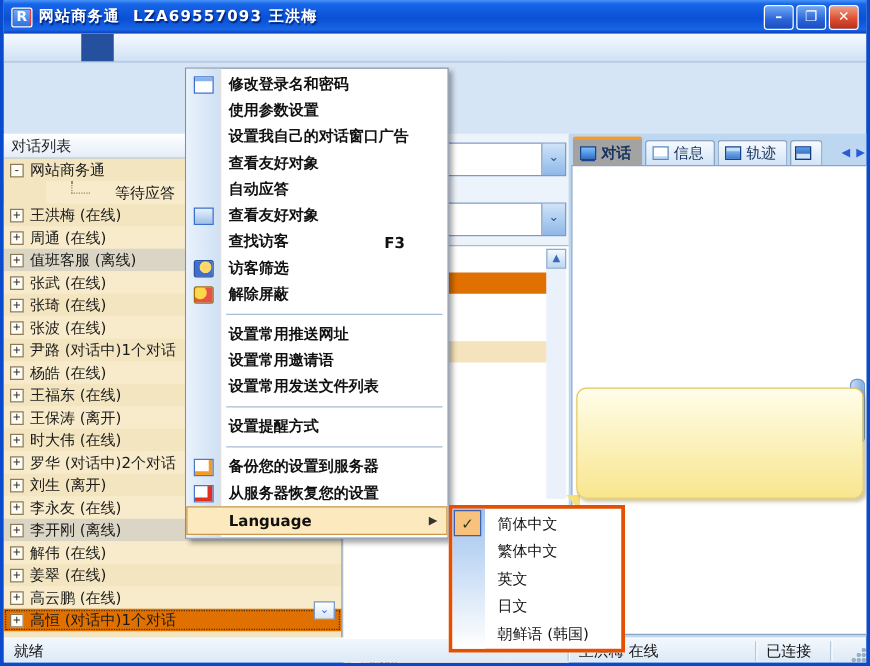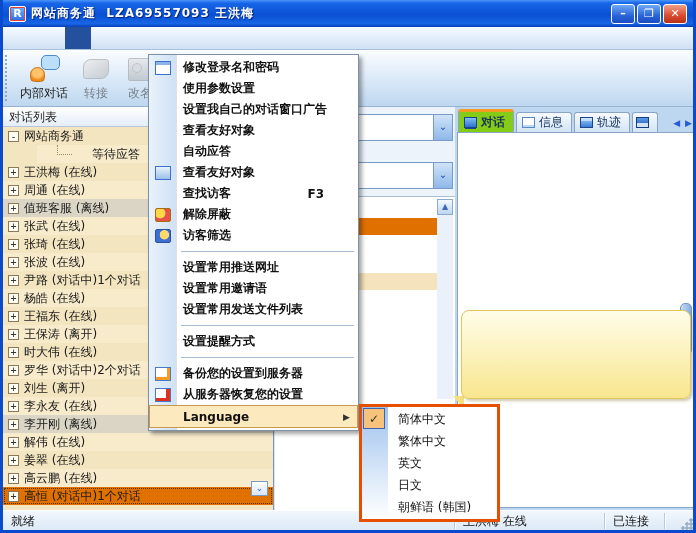--- a/index.html
+++ b/index.html
@@ -104,21 +104,21 @@
   .qr-row .expand { width:11px; height:11px; border:1px solid #8A7A5A; background:#FFFDF4; font-size:10px;
     line-height:9px; text-align:center; margin-right:5px; color:#333; font-family:"DejaVu Sans Mono",monospace; }
   .qr-row .expand:empty { visibility:hidden; }
 
   
   .rightpanel { position:absolute; left:452px; top:107px; width:241px; height:403px; background:#BDD7F0; }
   .tabbar { position:absolute; left:0; top:2px; width:100%; height:23px; display:flex; align-items:flex-end; padding-left:3px; }
   .tab { display:flex; align-items:center; gap:4px; height:20px; padding:0 8px 0 5px;
     background:linear-gradient(180deg,#F6FAFE,#D2E4F5); border:1px solid #8CA4C4; border-bottom:none;
     border-radius:3px 3px 0 0; margin-right:2px; color:#16325C; white-space:nowrap; }
-  .tab.active { height:23px; background:#84cc16; border-top:3px solid #F59A23; font-weight:bold; }
+  .tab.active { height:23px; background:#a3a3a3; border-top:3px solid #F59A23; font-weight:bold; }
   .tab.partial { width:26px; overflow:hidden; padding:0 3px; }
   .tab-ico { width:13px; height:11px; flex:none; }
   .monitor-icon { background:linear-gradient(180deg,#7EC0F8,#2E6FD0); border:1px solid #1A448C; box-shadow:0 2px 0 -1px #1A448C; }
   .page-icon { background:#fff; border:1px solid #5A88C0; box-shadow:inset 0 -2px 0 #BCD8F4; }
   .film-icon { background:linear-gradient(180deg,#9CCCF8,#3C7CD8); border:1px solid #1A448C; box-shadow:inset 0 3px 0 rgba(255,255,255,.5); }
   .disk-icon { background:linear-gradient(180deg,#5C9CE8,#2050B0); border:1px solid #123A80; box-shadow:inset 0 -4px 0 #CFE2F8; }
   .tab-arrows { margin-left:auto; margin-right:4px; display:flex; gap:5px; color:#2A5BD7; font-size:9px; padding-bottom:4px; }
   .rp-content { position:absolute; left:2px; top:25px; width:237px; height:376px; background:#fff;
     border:1px solid #8CA4C4; }
   .panel-scrollbar { position:absolute; right:1px; top:170px; width:12px; height:52px; border-radius:5px;
@@ -199,43 +199,20 @@
     <div class="menubar-item"></div>
       <div class="menubar-item"></div>
       <div class="menubar-item active"></div>
       <div class="menubar-item"></div>
       <div class="menubar-item"></div>
       <div class="menubar-item"></div>
       <div class="menubar-item"></div>
       <div class="menubar-item red"></div>
   </div>
 
-  <div class="toolbar">
-    <div class="tb-grip"></div>
-    <div class="tb-btn">
-        <div class="tb-ico chat-icon"></div>
-        <div class="tb-label">内部对话</div>
-      </div>
-      <div class="tb-btn disabled">
-        <div class="tb-ico transfer-icon"></div>
-        <div class="tb-label">转接</div>
-      </div>
-      <div class="tb-btn disabled">
-        <div class="tb-ico rename-icon"></div>
-        <div class="tb-label">改名</div>
-      </div>
-      <div class="tb-btn far">
-        <div class="tb-ico history-icon"></div>
-        <div class="tb-label">历史记录</div>
-      </div>
-      <div class="tb-btn">
-        <div class="tb-ico stats-icon"></div>
-        <div class="tb-label">统计分析</div>
-      </div>
-  </div>
 
   <div class="sidebar">
     <div class="sb-header">对话列表</div>
     <div class="sb-row">
         <span class="expand">-</span>
         <span>网站商务通</span>
       </div>
       <div class="sb-row child">
         <span class="expand"></span>
         <span>等待应答</span>
@@ -409,28 +386,28 @@
         <span class="mi-shortcut"></span>
         <span class="mi-arrow"></span>
       </div>
       <div class="menu-item">
 
         <span>查找访客</span>
         <span class="mi-shortcut">F3</span>
         <span class="mi-arrow"></span>
       </div>
       <div class="menu-item">
+        <span class="mi-ico filter-icon"></span>
+        <span>访客筛选</span>
+        <span class="mi-shortcut"></span>
+        <span class="mi-arrow"></span>
+      </div>
+      <div class="menu-item">
         <span class="mi-ico key-icon"></span>
         <span>解除屏蔽</span>
-        <span class="mi-shortcut"></span>
-        <span class="mi-arrow"></span>
-      </div>
-      <div class="menu-item">
-        <span class="mi-ico filter-icon"></span>
-        <span>访客筛选</span>
         <span class="mi-shortcut"></span>
         <span class="mi-arrow"></span>
       </div>
       <div class="menu-sep"></div>
       <div class="menu-item">
 
         <span>设置常用推送网址</span>
         <span class="mi-shortcut"></span>
         <span class="mi-arrow"></span>
       </div>

